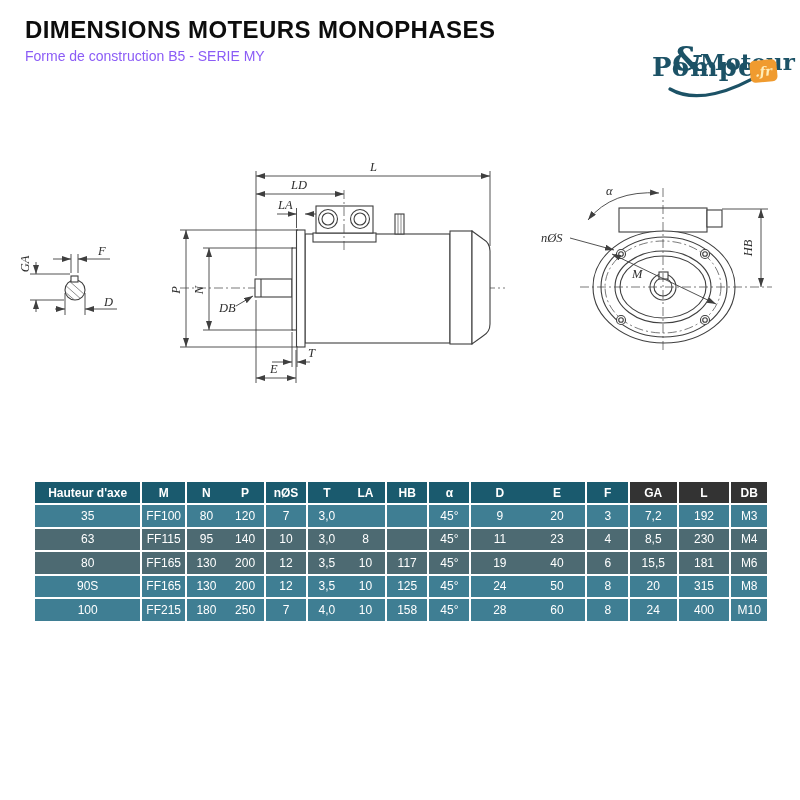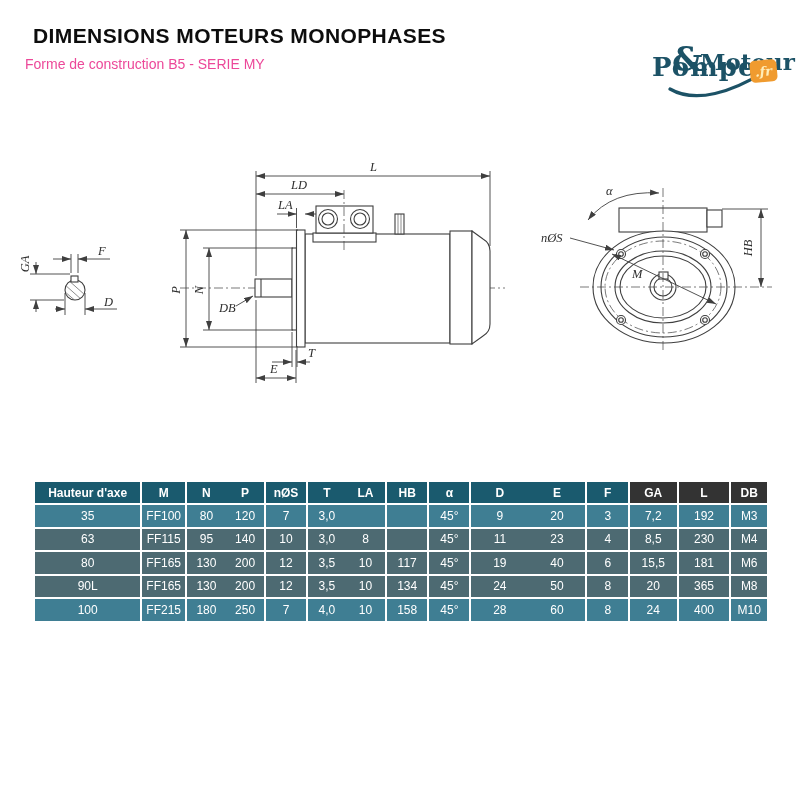--- a/index.html
+++ b/index.html
@@ -3,22 +3,22 @@
 <meta charset="utf-8">
 <style>
   html,body{margin:0;padding:0;}
   body{
     width:800px;height:800px;position:relative;background:#fff;
     font-family:"Liberation Sans",sans-serif;overflow:hidden;
     --th-bg:#1A5A6E;--row-light:#3F7E93;--row-dark:#4D6A72;
     --row-hl:#F5820F;--dark-col:#333333;--logo-teal:#1C5266;--logo-orange:#F09B2F;
   }
   .page-header{position:absolute;left:25px;top:16px;}
-  .page-title{font-size:21px;font-weight:bold;letter-spacing:.4px;color:#0d0d0d;margin:8px;line-height:1.15;}
-  .page-subtitle{font-size:14px;color:#ec4899;margin-top:4px;}
+  .page-title{font-size:24px;font-weight:bold;letter-spacing:.4px;color:#0d0d0d;margin:0;line-height:1.15;}
+  .page-subtitle{font-size:14px;color:#8b5cf6;margin-top:4px;}
 
   
   .logo{position:absolute;left:628px;top:10px;width:165px;height:92px;}
   .logo .w1{position:absolute;left:24px;top:8px;font-family:"DejaVu Serif",serif;font-weight:bold;
     font-size:26px;color:var(--logo-teal);letter-spacing:1px;line-height:1;margin-top:36px;}
   .logo .amp{position:absolute;left:44px;top:32px;font-family:"DejaVu Serif",serif;font-weight:bold;
     font-size:34px;color:var(--logo-teal);line-height:1;}
   .logo .w2{position:absolute;left:72px;top:40px;font-family:"DejaVu Serif",serif;font-weight:bold;
     font-size:23px;color:var(--logo-teal);line-height:1;}
   .logo .swoosh{position:absolute;left:0;top:0;}
@@ -275,35 +275,35 @@
         <td class="pb">10</td>
         <td>117</td>
         <td>45°</td>
         <td class="pa">19</td>
         <td class="pb">40</td>
         <td>6</td>
         <td class="darkcol">15,5</td>
         <td class="darkcol">181</td>
         <td class="darkcol">M6</td>
       </tr>
-      <tr class="darkrow">
-        <td>90L</td>
+      <tr class="lightrow">
+        <td>90S</td>
         <td>FF165</td>
         <td class="pa">130</td>
         <td class="pb">200</td>
         <td>12</td>
         <td class="pa">3,5</td>
         <td class="pb">10</td>
-        <td>134</td>
+        <td>125</td>
         <td>45°</td>
         <td class="pa">24</td>
         <td class="pb">50</td>
         <td>8</td>
         <td class="darkcol">20</td>
-        <td class="darkcol">365</td>
+        <td class="darkcol">315</td>
         <td class="darkcol">M8</td>
       </tr>
       <tr class="lightrow">
         <td>100</td>
         <td>FF215</td>
         <td class="pa">180</td>
         <td class="pb">250</td>
         <td>7</td>
         <td class="pa">4,0</td>
         <td class="pb">10</td>

